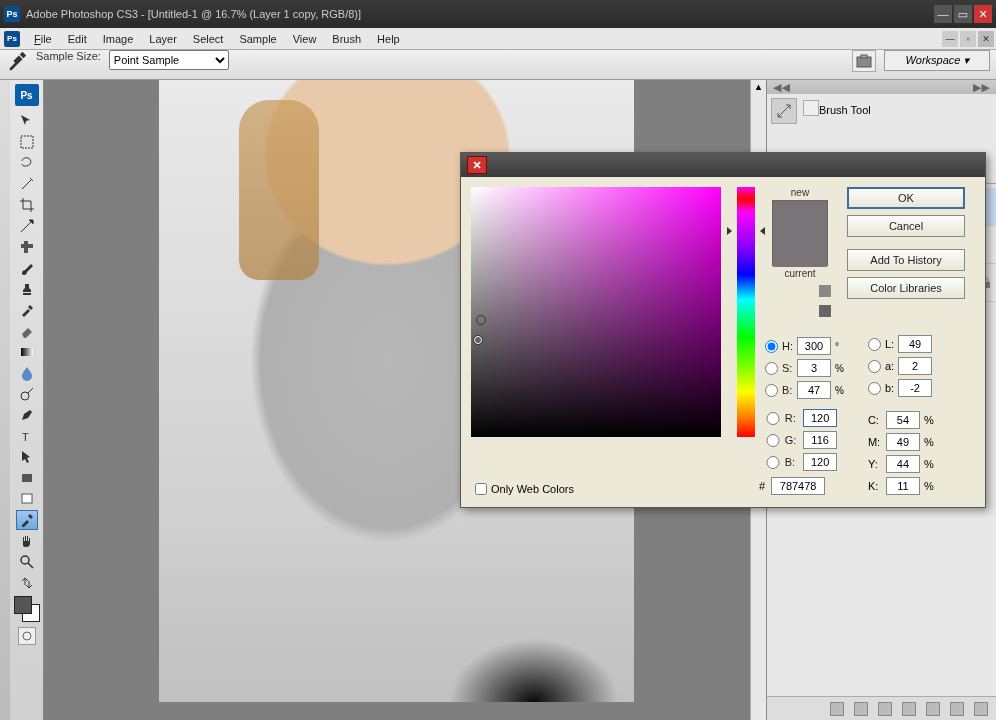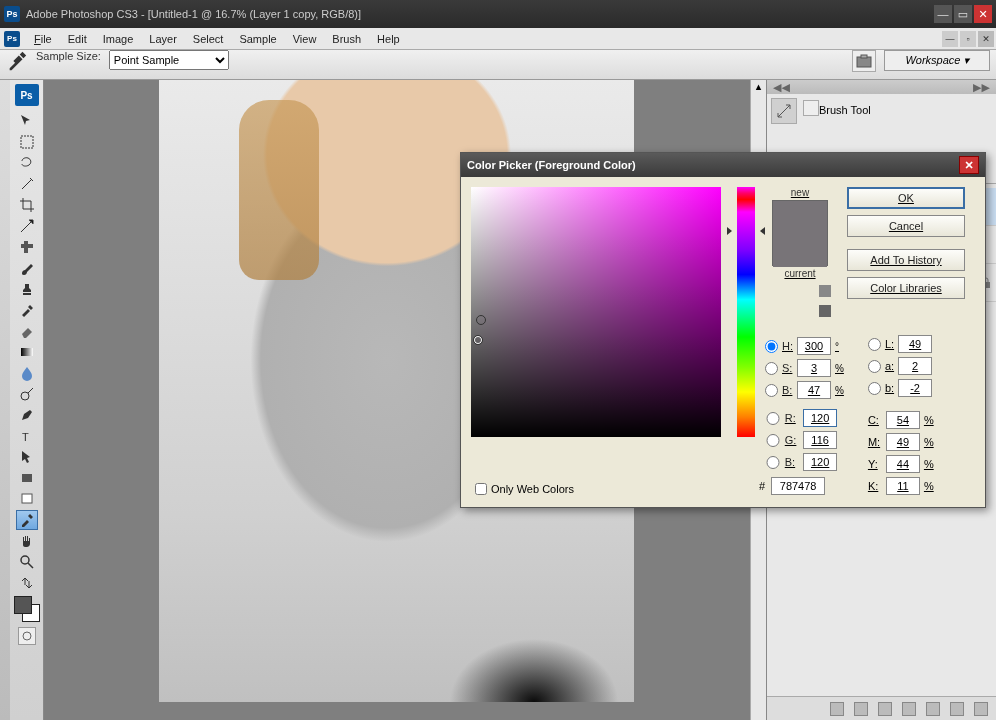--- a/index.html
+++ b/index.html
@@ -77,21 +77,21 @@
 .layer-row .name { flex:1;}
 .layer-row .lock { width:12px;height:12px; }
 .layers-footer { height:24px; background:#ddd; border-top:1px solid #aaa; display:flex; gap:10px; justify-content:flex-end; padding:0 8px; align-items:center;}
 .layers-footer .lf { width:14px;height:14px; background:#bbb; border:1px solid #888;}
 
 
 .dialog { position:absolute; left:460px; top:152px; width:526px; height:356px; background:#ece9d8; border:1px solid #555; box-shadow: 3px 3px 8px rgba(0,0,0,0.4); z-index:50;}
 .dlg-title { height:24px; background:linear-gradient(#5a5a5a,#3a3a3a); display:flex; align-items:center; padding:0 6px; color:#fff; font-weight:bold;}
 .dlg-title .t { flex:1;}
 .dlg-close { width:20px; height:18px; background:#cc3333; color:#fff; display:flex;align-items:center;justify-content:center; border:1px solid #800;}
-.dlg-body { padding:10px; display:flex; gap:10px;text-decoration:underline;}
+.dlg-body { padding:10px; display:flex; gap:10px;}
 
 .sv-box { width:250px; height:250px; position:relative; 
   background: linear-gradient(to top, #000, transparent), linear-gradient(to right, #fff, #ff00ff);
 }
 .sv-box .ring1 { position:absolute; width:10px; height:10px; border:1px solid #333; border-radius:50%; left:5px; top:128px;}
 .sv-box .ring2 { position:absolute; width:10px; height:10px; border:1px solid #333; border-radius:50%; left:2px; top:148px; background:transparent; box-shadow:0 0 0 1px #fff inset;}
 
 .hue-bar { width:18px; height:250px; background: linear-gradient(to bottom, #ff00ff, #ff0066, #ff0000 5%, #ff00ff 10%, #8000ff 25%, #0000ff 35%, #00ffff 45%, #00ff00 60%, #80ff00 72%, #ffff00 82%, #ff8000 92%, #ff0000 100%); position:relative; margin-left:6px;}
 .hue-ptr { position:absolute; left:-6px; right:-6px; height:0; top:40px; }
 .hue-ptr::before, .hue-ptr::after { content:""; position:absolute; width:0;height:0; border-top:4px solid transparent; border-bottom:4px solid transparent;}
@@ -381,21 +381,20 @@
       <div class="lf"></div>
       <div class="lf"></div>
       <div class="lf"></div>
       <div class="lf"></div>
     </div>
   </div>
 </div>
 
 <div class="dialog">
   <div class="dlg-title">
-    <span class="t">Color Picker (Foreground Color)</span>
     <div class="dlg-close">✕</div>
   </div>
   <div class="dlg-body">
     <div>
       <div class="sv-box">
         <div class="ring1"></div>
         <div class="ring2"></div>
       </div>
     </div>
     <div class="hue-bar">

